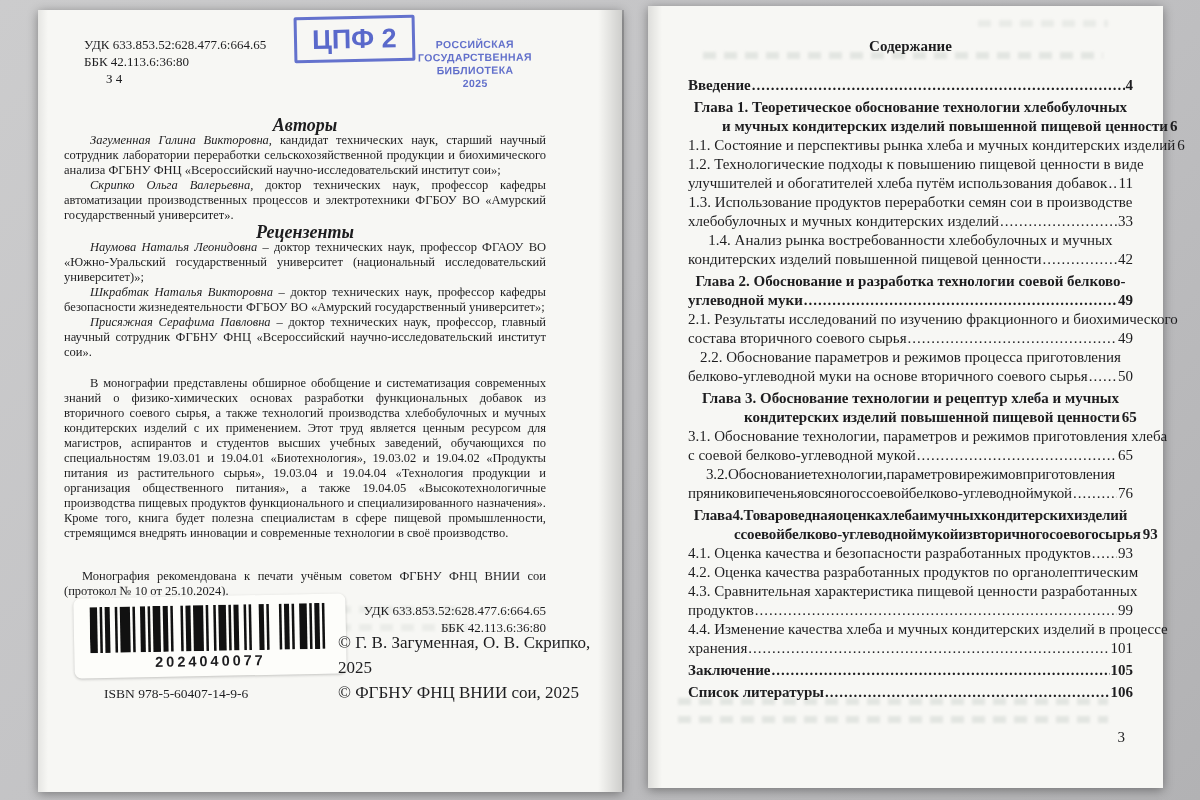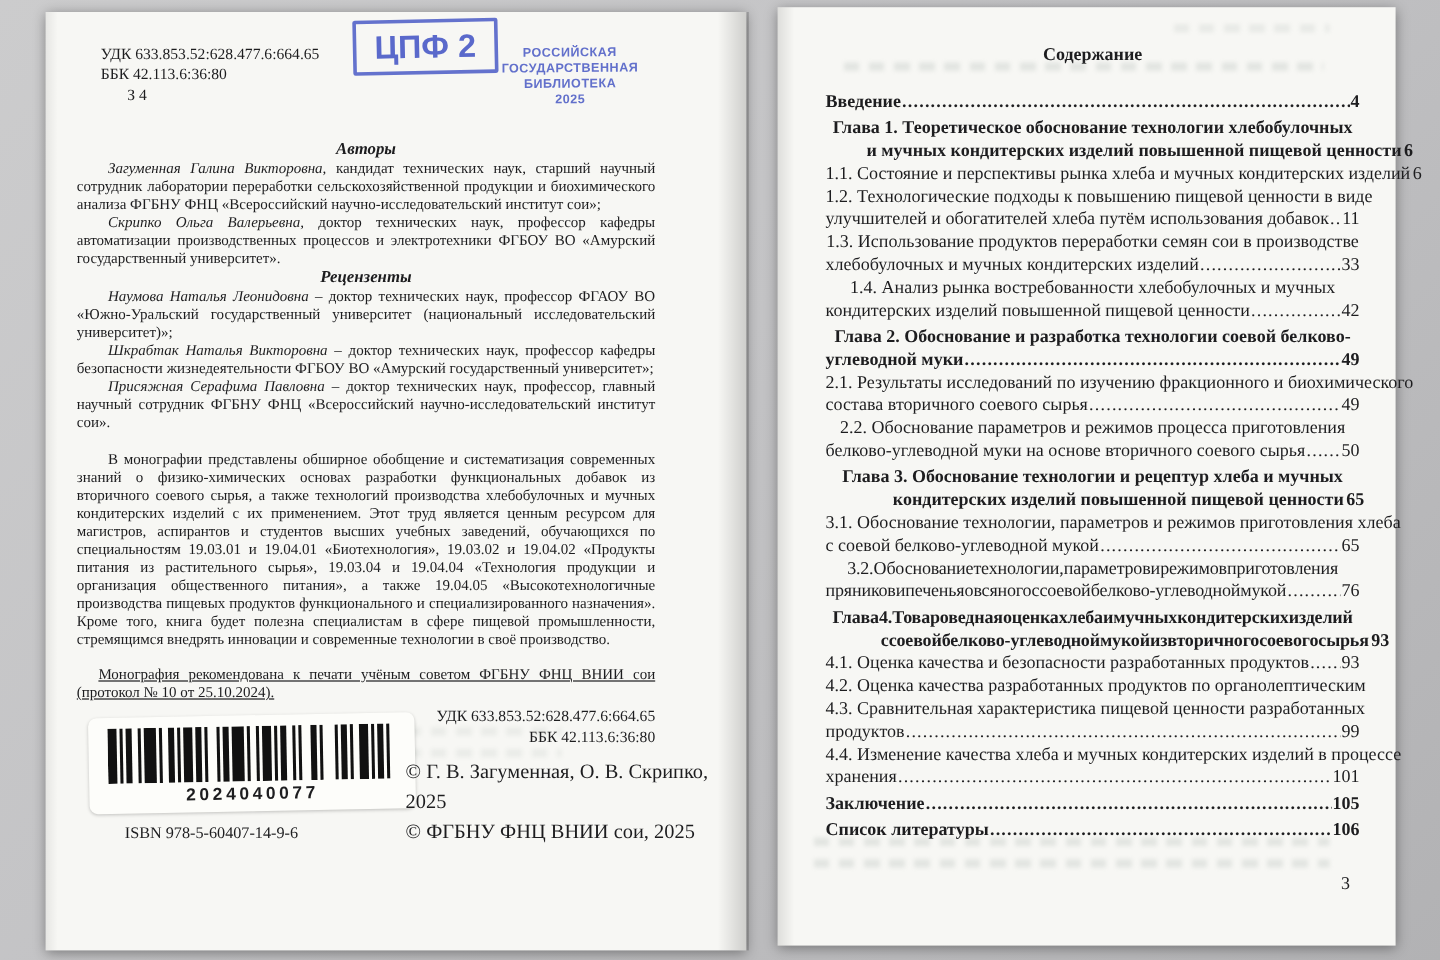--- a/index.html
+++ b/index.html
@@ -43,28 +43,28 @@
   }
   .lib-stamp{
     position:absolute;left:352px;top:28px;width:170px;
     text-align:center;color:rgba(60,78,192,.8);
     font-family:"Liberation Sans", sans-serif;font-weight:bold;
     font-size:10.5px;line-height:13px;letter-spacing:.4px;
     transform:rotate(-.5deg);
   }
   .sec-heading{
     text-align:center;font-weight:bold;font-style:italic;
-    font-size:14px;margin:0;line-height:16px;
+    font-size:18px;margin:0;line-height:16px;
   }
   .h-authors{margin-top:30px;}
   .h-reviewers{margin-top:1px;}
   .book-par{margin:0;text-indent:26px;}
   .book-par .pname{font-style:italic;}
   .annotation{margin-top:16px;}
-  .recommend{margin-top:14px;text-indent:18px;text-decoration:underline;}
+  .recommend{margin-top:28px;text-indent:18px;}
   .codes-bottom{margin-top:3px;text-align:right;font-size:13px;line-height:17px;}
   .barcode-sticker{
     position:absolute;left:36px;top:586px;width:272px;height:80px;
     background:#fdfdfa;border-radius:7px;
     box-shadow:0 1px 3px rgba(0,0,0,.22);
     transform:rotate(-1.1deg);
     text-align:center;
   }
   .barcode-bars{margin-top:9px;}
   .barcode-number{

